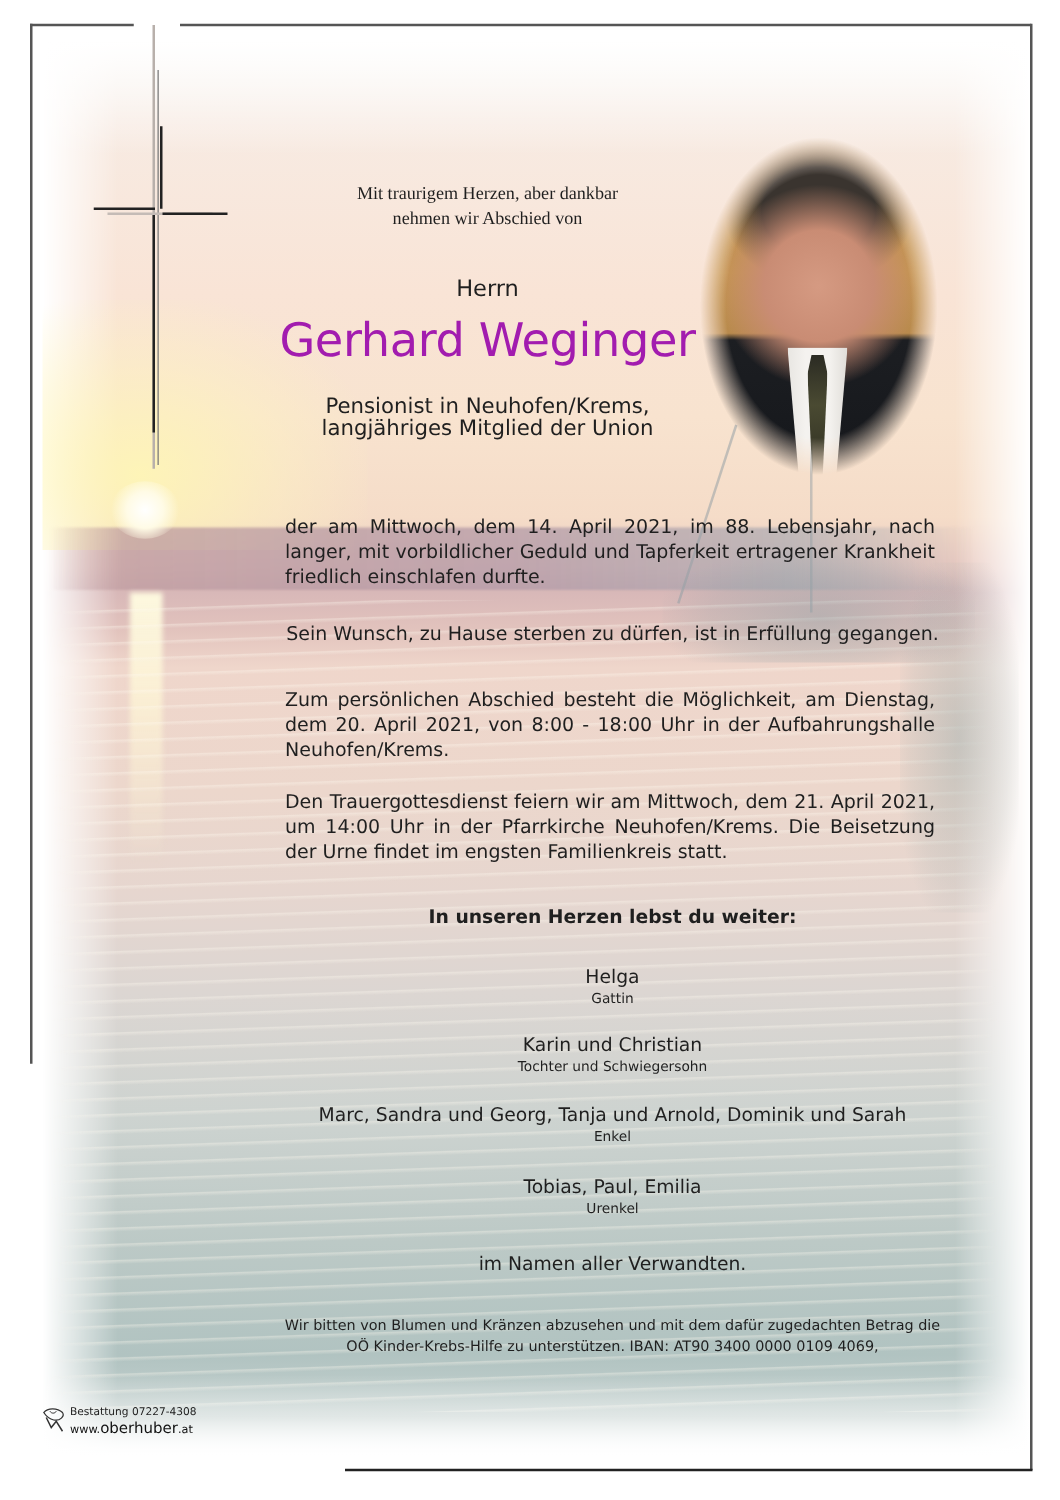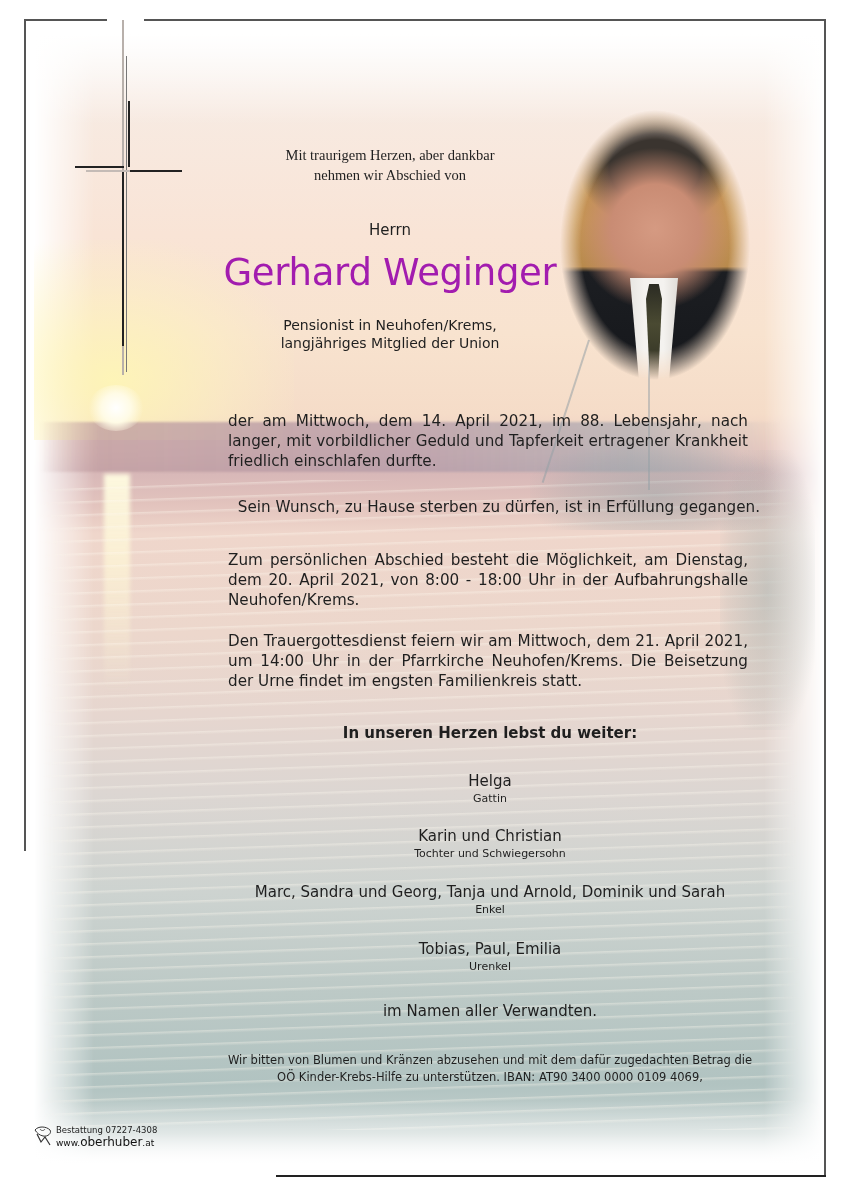--- a/index.html
+++ b/index.html
@@ -101,29 +101,29 @@
     }
     .portrait .tie {
       position: absolute; left: 86px; top: 174px; width: 16px; height: 100px;
       background: linear-gradient(180deg, #2b2b23 0%, #4a4a32 40%, #2a2a1f 100%);
       clip-path: polygon(20% 0, 80% 0, 100% 15%, 75% 100%, 25% 100%, 0 15%);
     }
 
     
     .t { position: absolute; text-align: center; color: #1f1f1f; }
     .intro { left: 220px; top: 146px; width: 340px; font-size: 14.5px; line-height: 19.5px; font-family: Liberation Serif, serif; }
-    .herrn { left: 220px; top: 221px; width: 340px; font-size: 15px; }
+    .herrn { left: 220px; top: 221px; width: 340px; font-size: 18px; }
     .name { left: 200px; top: 250px; width: 380px; font-size: 37px; line-height: 46px; color: #a21caf; letter-spacing: -0.3px; }
-    .occupation { left: 220px; top: 316px; width: 340px; font-size: 14px; line-height: 18px; }
+    .occupation { left: 220px; top: 316px; width: 340px; font-size: 17px; line-height: 18px; }
     .para {
       position: absolute; left: 228px; width: 520px;
       font-size: 15.2px; line-height: 19.8px; text-align: justify; color: #1f1f1f;
     }
     .p1 { top: 412px; }
-    .wish { position: absolute; left: 220px; top: 498px; width: 540px; text-align: right; font-size: 15.2px; color: #1f1f1f; }
+    .wish { position: absolute; left: 220px; top: 498px; width: 540px; text-align: center; font-size: 15.2px; color: #1f1f1f; }
     .p2 { top: 551px; }
     .p3 { top: 632px; }
     .survivors-heading { left: 220px; top: 724px; width: 540px; font-size: 15px; font-weight: bold; }
     .fam-name { left: 220px; width: 540px; font-size: 15px; line-height: 18px; }
     .fam-role { left: 220px; width: 540px; font-size: 11px; line-height: 13px; }
     .closing { left: 220px; top: 1002px; width: 540px; font-size: 15px; }
     .donation { left: 210px; top: 1052px; width: 560px; font-size: 11.5px; line-height: 16.5px; }
 
     
     .logo { position: absolute; left: 32px; top: 1125px; width: 130px; height: 30px; }

